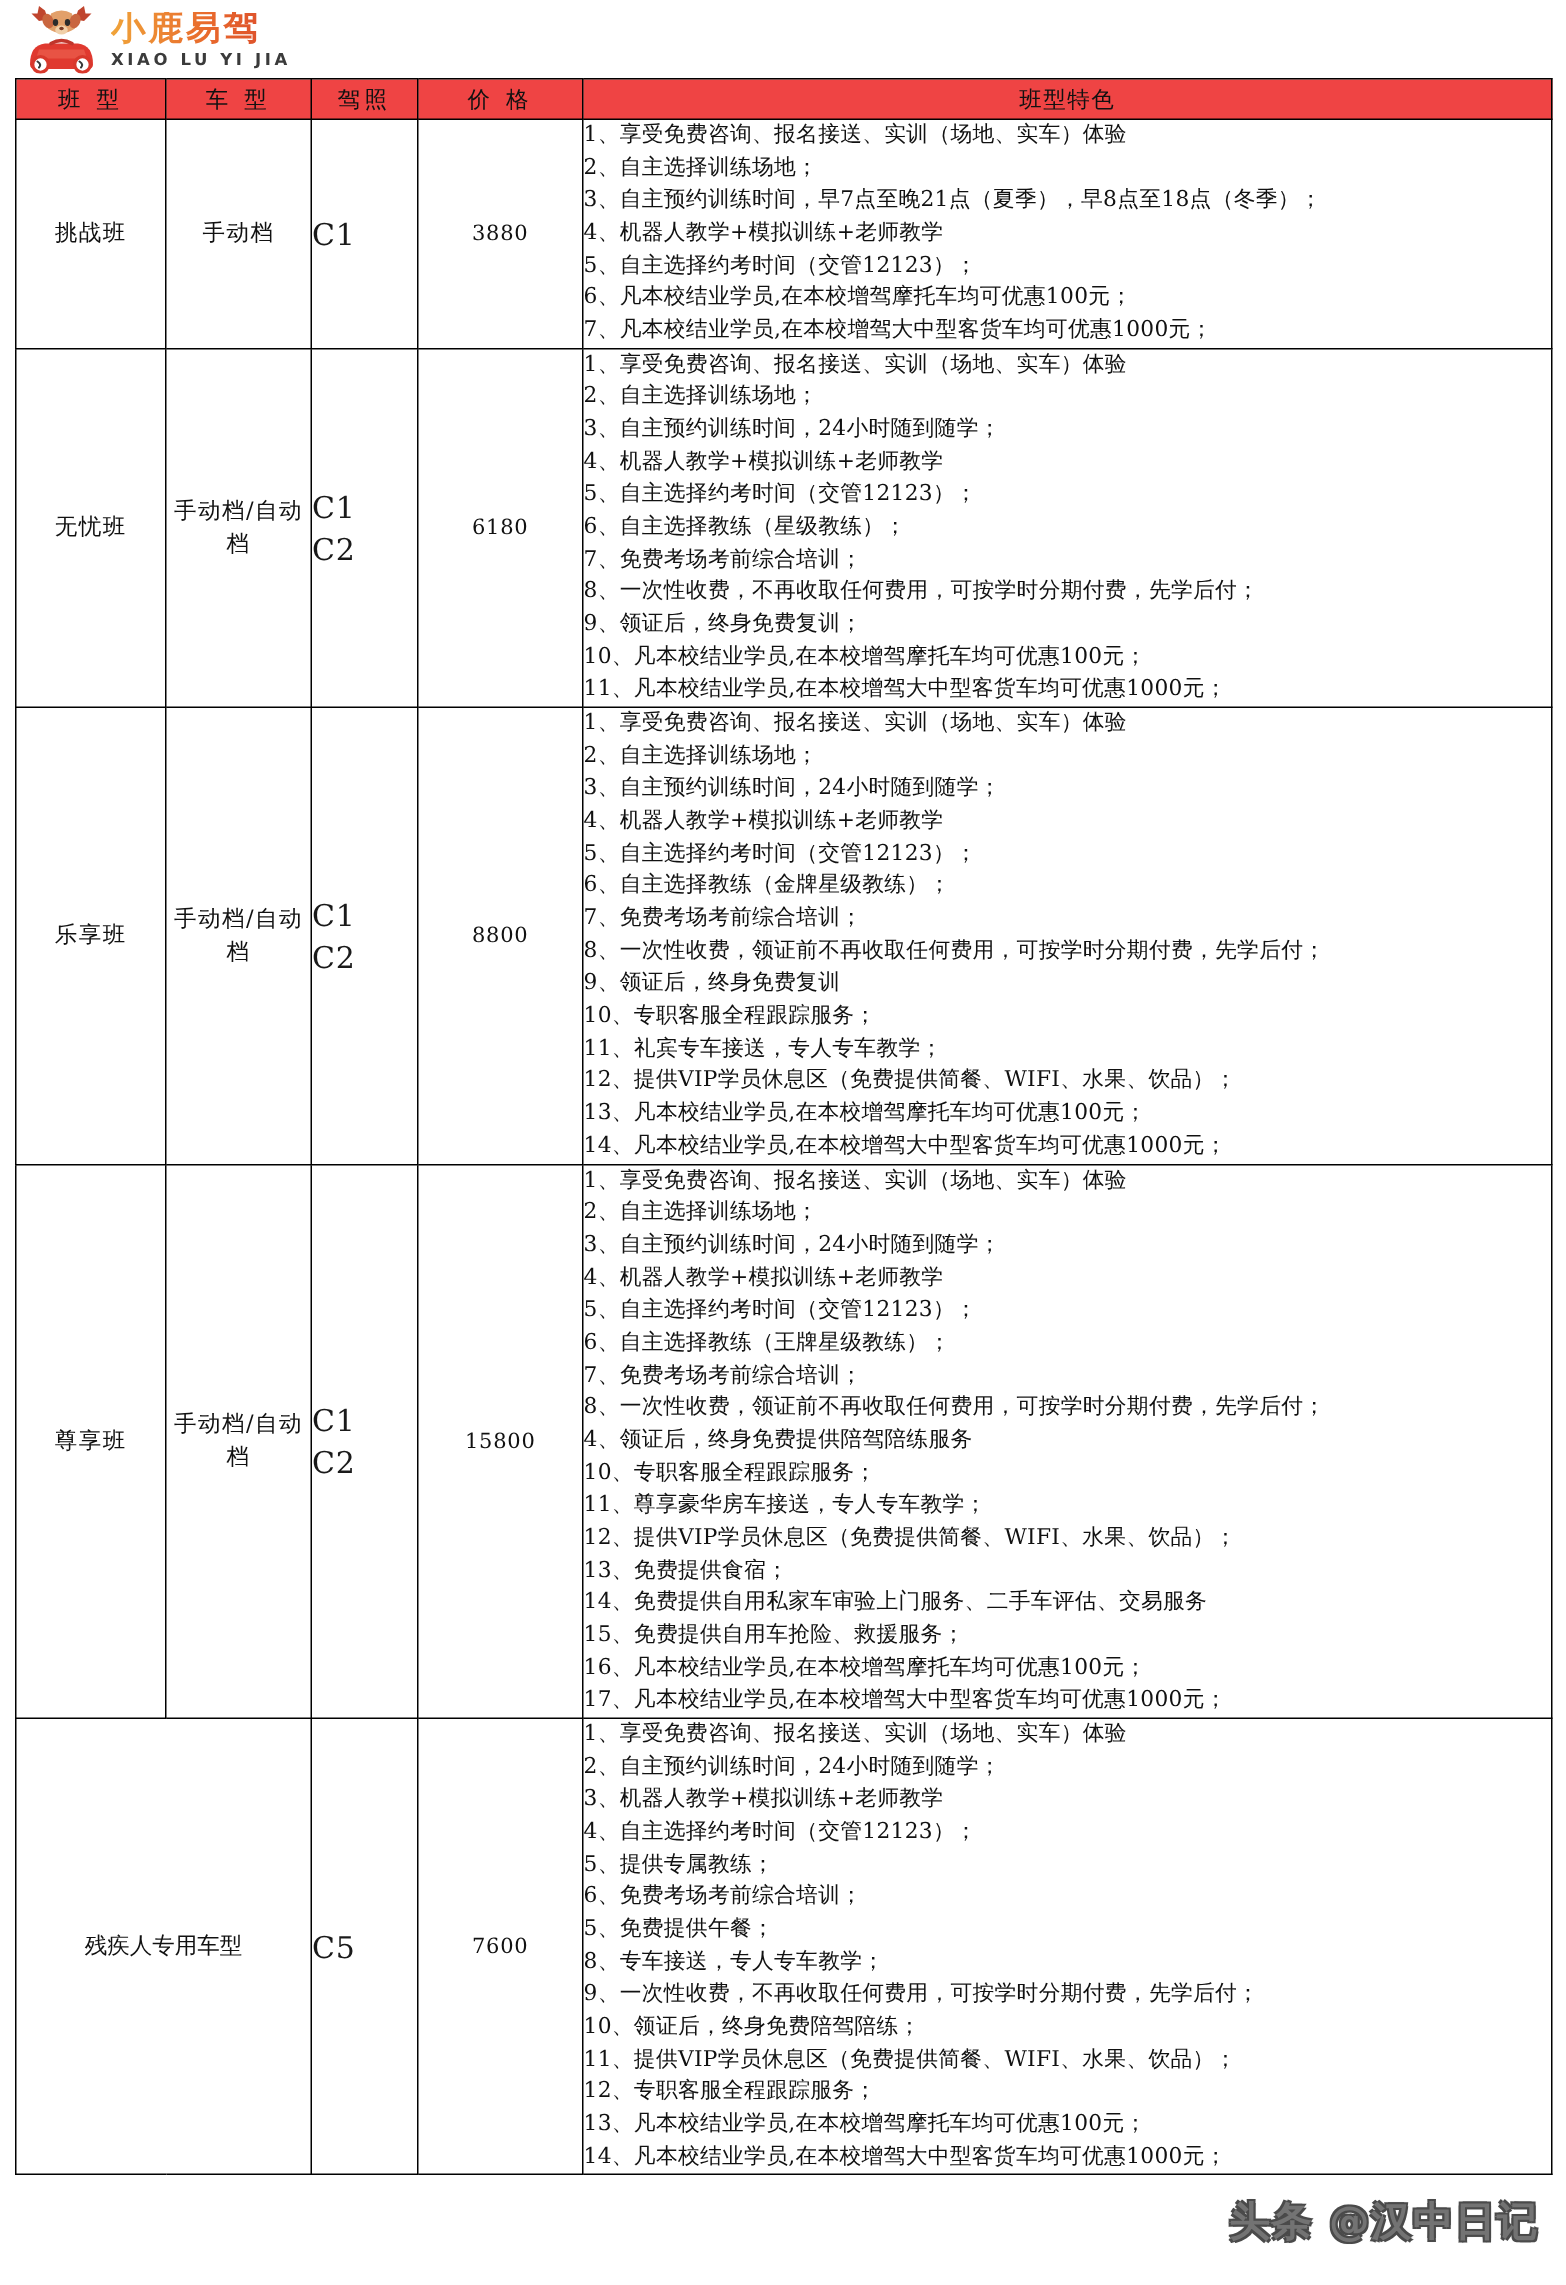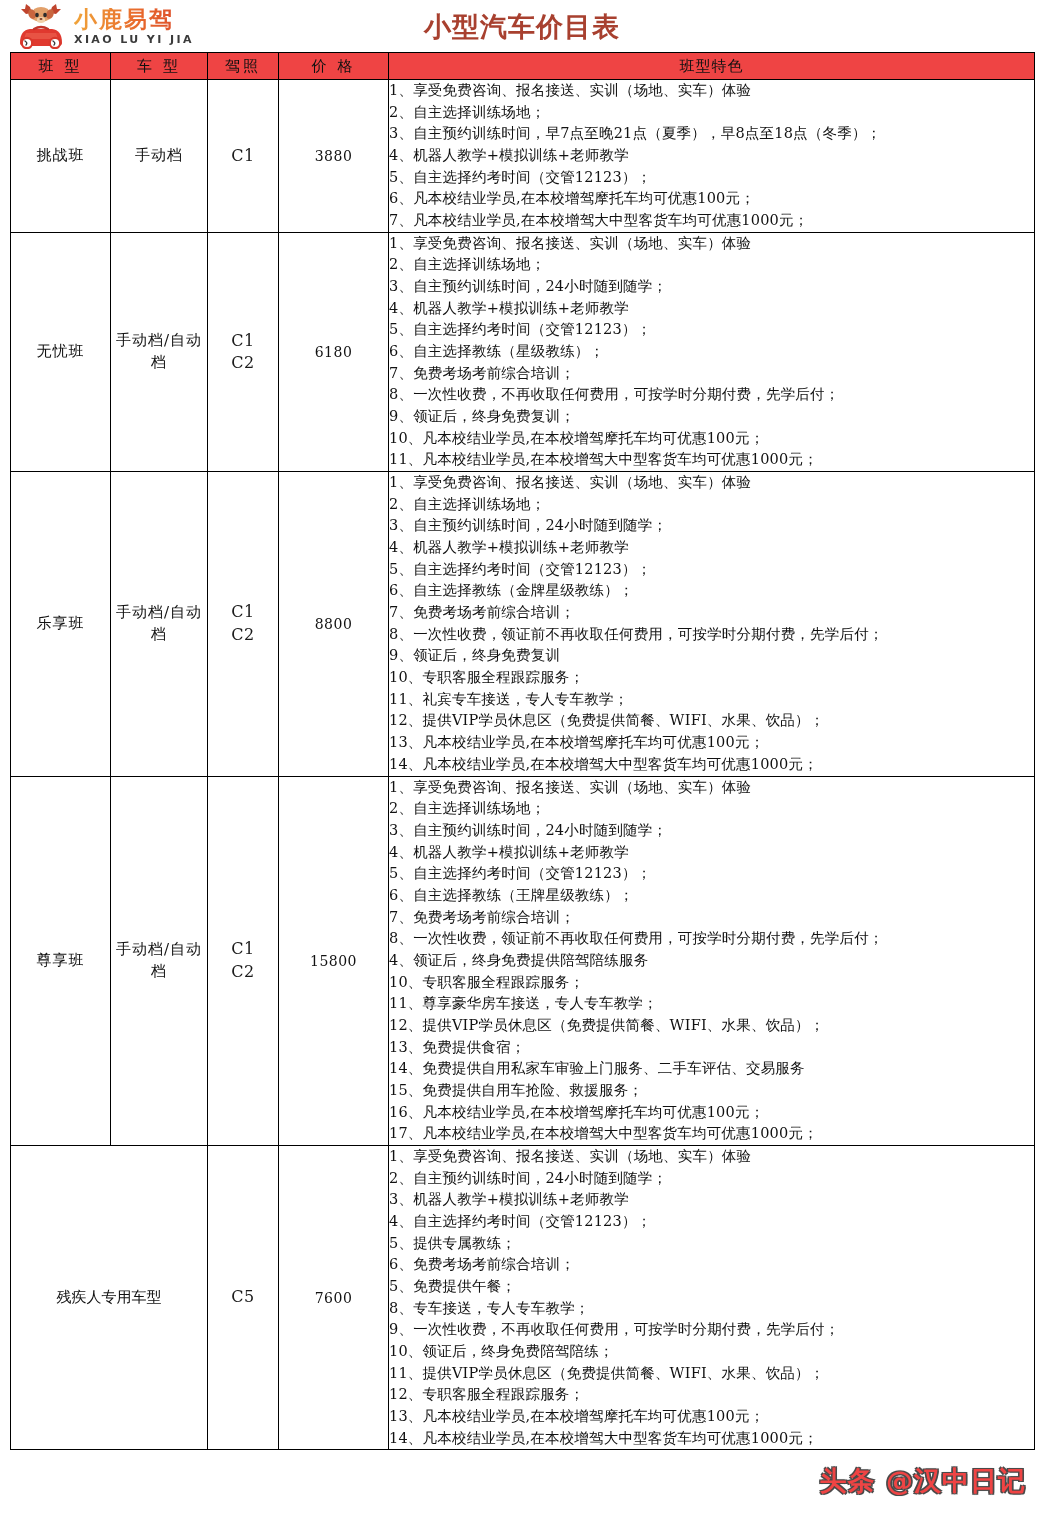--- a/index.html
+++ b/index.html
@@ -121,22 +121,21 @@
     letter-spacing: 1px;
   }
   td.cell-center.narrow { letter-spacing: 0; }
   td.cell-price {
     text-align: center;
     font-size: 14px;
     letter-spacing: 0.5px;
     color: #111;
   }
   td.cell-lic {
-    text-align: center;
-    font-size: 16px;
+    font-size: 20px;
     line-height: 1.4;
     letter-spacing: 0.5px;
   }
   td.cell-feat {
     padding: 7px 0 7px 12px;
     vertical-align: middle;
   }
   ol.feat-list {
     margin: 0;
     padding: 0;
@@ -151,21 +150,21 @@
   }
 
   
   .watermark {
     position: absolute;
     right: 18px;
     bottom: 24px;
     font-family: "DejaVu Sans", "Liberation Sans", sans-serif;
     font-size: 27px;
     font-weight: bold;
-    color: #ef4444;
+    color: #737373;
     letter-spacing: 1px;
     text-shadow:
       -1.4px -1.4px 0 #4a4a4a,
        1.4px -1.4px 0 #4a4a4a,
       -1.4px  1.4px 0 #4a4a4a,
        1.4px  1.4px 0 #4a4a4a,
        0 0 2px #6a6a6a;
     white-space: nowrap;
     pointer-events: none;
   }
@@ -203,21 +202,20 @@
 
         <path d="M20 26 q7 -4 14 0" stroke="#c0352b" stroke-width="2.4" fill="none" stroke-linecap="round"></path>
       </svg>
     </div>
     <div class="brand-text">
       <div class="brand-cn">小鹿易驾</div>
       <div class="brand-en">XIAO LU YI JIA</div>
     </div>
   </div>
 
-  <div class="doc-title">小型汽车价目表</div>
 </div>
 
 <div class="table-wrap">
   <table class="price-table">
     <colgroup>
       <col class="c-class">
         <col class="c-trans">
         <col class="c-lic">
         <col class="c-price">
         <col class="c-feat">

